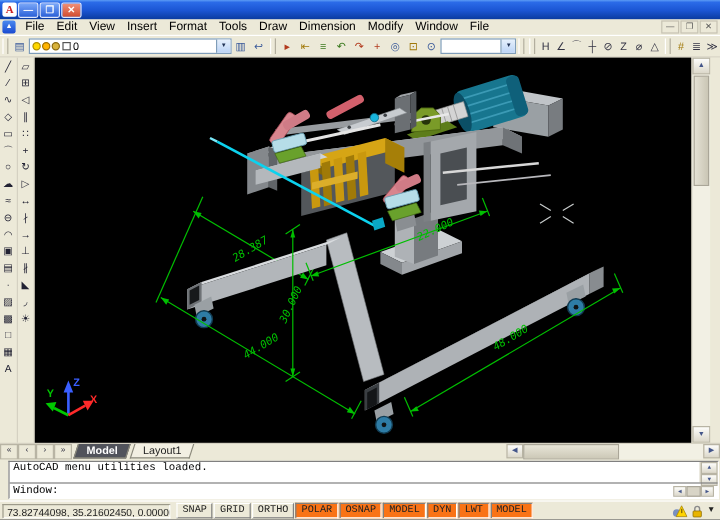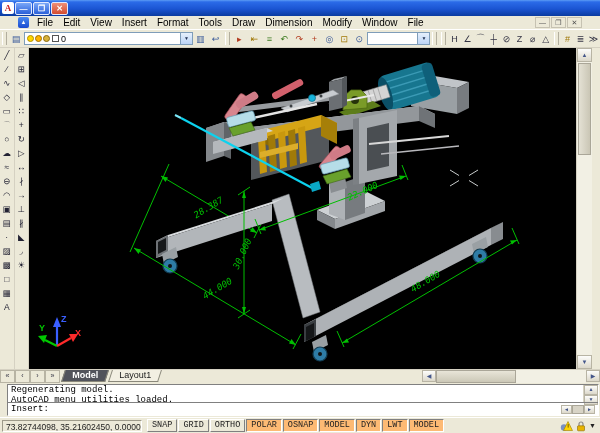--- a/index.html
+++ b/index.html
@@ -10,21 +10,21 @@
     background:linear-gradient(180deg,#5c9cf5 0%,#2b6be8 12%,#1b55d3 55%,#0a3ba0 100%);
     color:#fff;font-size:10.5px;font-weight:bold;}
   .appicon{width:12px;height:12px;background:#fff;border-radius:2px;color:#c22;
     font:bold 9px/12px "Liberation Serif",serif;text-align:center;flex:0 0 12px;}
   .apptitle{margin-left:4px;flex:1;text-shadow:1px 1px 1px #00227a;white-space:nowrap;}
   .winbtn{width:17px;height:13px;margin-left:1px;border-radius:2px;font-size:8px;line-height:12px;
     text-align:center;color:#fff;border:1px solid #dfe8ff;box-sizing:border-box;}
   .winbtn.b-min,.winbtn.b-max{background:linear-gradient(180deg,#7aa7f8,#2a60d8);}
   .winbtn.b-close{background:linear-gradient(180deg,#f09078,#d24b2f);}
   
-  .menubar{height:13px;flex:0 0 13px;display:flex;align-items:center;font-size:10px;padding:0 18px;}
+  .menubar{height:13px;flex:0 0 13px;display:flex;align-items:center;font-size:10px;padding:0 2px;}
   .docicon{width:11px;height:11px;background:linear-gradient(180deg,#4a8af0,#1a4ad0);
     border-radius:2px;color:#fff;font-size:6px;line-height:11px;text-align:center;margin-right:3px;}
   .menuitem{padding:0 5px;white-space:nowrap;}
   .flexsp{flex:1;}
   .mbtn{width:15px;height:11px;font-size:7px;line-height:10px;text-align:center;color:#555;
     border:1px solid #c6c2b2;background:#ece9d8;margin-left:1px;box-sizing:border-box;}
   
   .toolbar{height:17px;flex:0 0 17px;display:flex;align-items:center;background:#ece9d8;
     border-top:1px solid #fff;border-bottom:1px solid #d5d1c2;font-size:9px;overflow:hidden;}
   .grip{width:3px;height:13px;border-left:1px solid #fff;border-right:1px solid #b2ae9e;margin:0 2px;}
@@ -86,21 +86,21 @@
   .mhbtn{width:11px;height:9px;font-size:5px;line-height:8px;text-align:center;color:#44568a;
     background:linear-gradient(180deg,#fdfdfb,#dcd8ca);border:1px solid #b8b4a4;box-sizing:border-box;}
   .mhthumb{width:12px;height:9px;background:#d8d4c6;border:1px solid #aaa698;box-sizing:border-box;}
   
   .statusbar{height:15px;flex:0 0 15px;display:flex;align-items:center;background:#ece9d8;
     border-top:1px solid #fff;font-size:8.5px;padding:0 2px;}
   .coords{width:140px;flex:0 0 140px;height:12px;border:1px solid;border-color:#9d9a8a #fff #fff #9d9a8a;
     line-height:10px;padding:1px 0 0 3px;color:#222;margin-right:5px;box-sizing:border-box;white-space:nowrap;overflow:hidden;}
   .toggle{height:13px;line-height:11px;padding:0 4px;margin-right:1px;color:#222;box-sizing:border-box;font-family:Liberation Mono, monospace;}
   .toggle.off{border:1px solid;border-color:#fff #808080 #808080 #fff;background:#ece9d8;}
-  .toggle.on{border:1px solid;border-color:#808080 #fff #fff #808080;background:#fdba74;}
+  .toggle.on{border:1px solid;border-color:#808080 #fff #fff #808080;background:#f97316;}
   .sicon{width:13px;height:12px;display:flex;align-items:center;justify-content:center;margin-left:1px;}
   .caret{font-size:7px;color:#222;margin:0 2px;}
 </style>
 </head>
 <body>
 
 <div class="window">
 
   <div class="titlebar">
     <div class="appicon">A</div>
@@ -427,31 +427,30 @@
       <div class="hthumb"></div>
       <div class="htrack"></div>
       <div class="hbtn">▶</div>
     </div>
   </div>
 
   <div class="cmdarea">
     <div class="cmdbox">
       <div class="cmdhist">
         <div class="cmdlines">
-          <div>Regenerating model.</div>
           <div>AutoCAD menu utilities loaded.</div>
         </div>
         <div class="cmdvscroll">
           <div class="csbtn">▲</div>
           <div class="sfill"></div>
           <div class="csbtn">▼</div>
         </div>
       </div>
       <div class="cmdprompt">
-        <span>Insert:</span>
+        <span>Window:</span>
         <span class="minihs">
           <span class="mhbtn">◀</span>
           <span class="mhthumb"></span>
           <span class="mhbtn">▶</span>
         </span>
       </div>
     </div>
   </div>
 
   <div class="statusbar">

